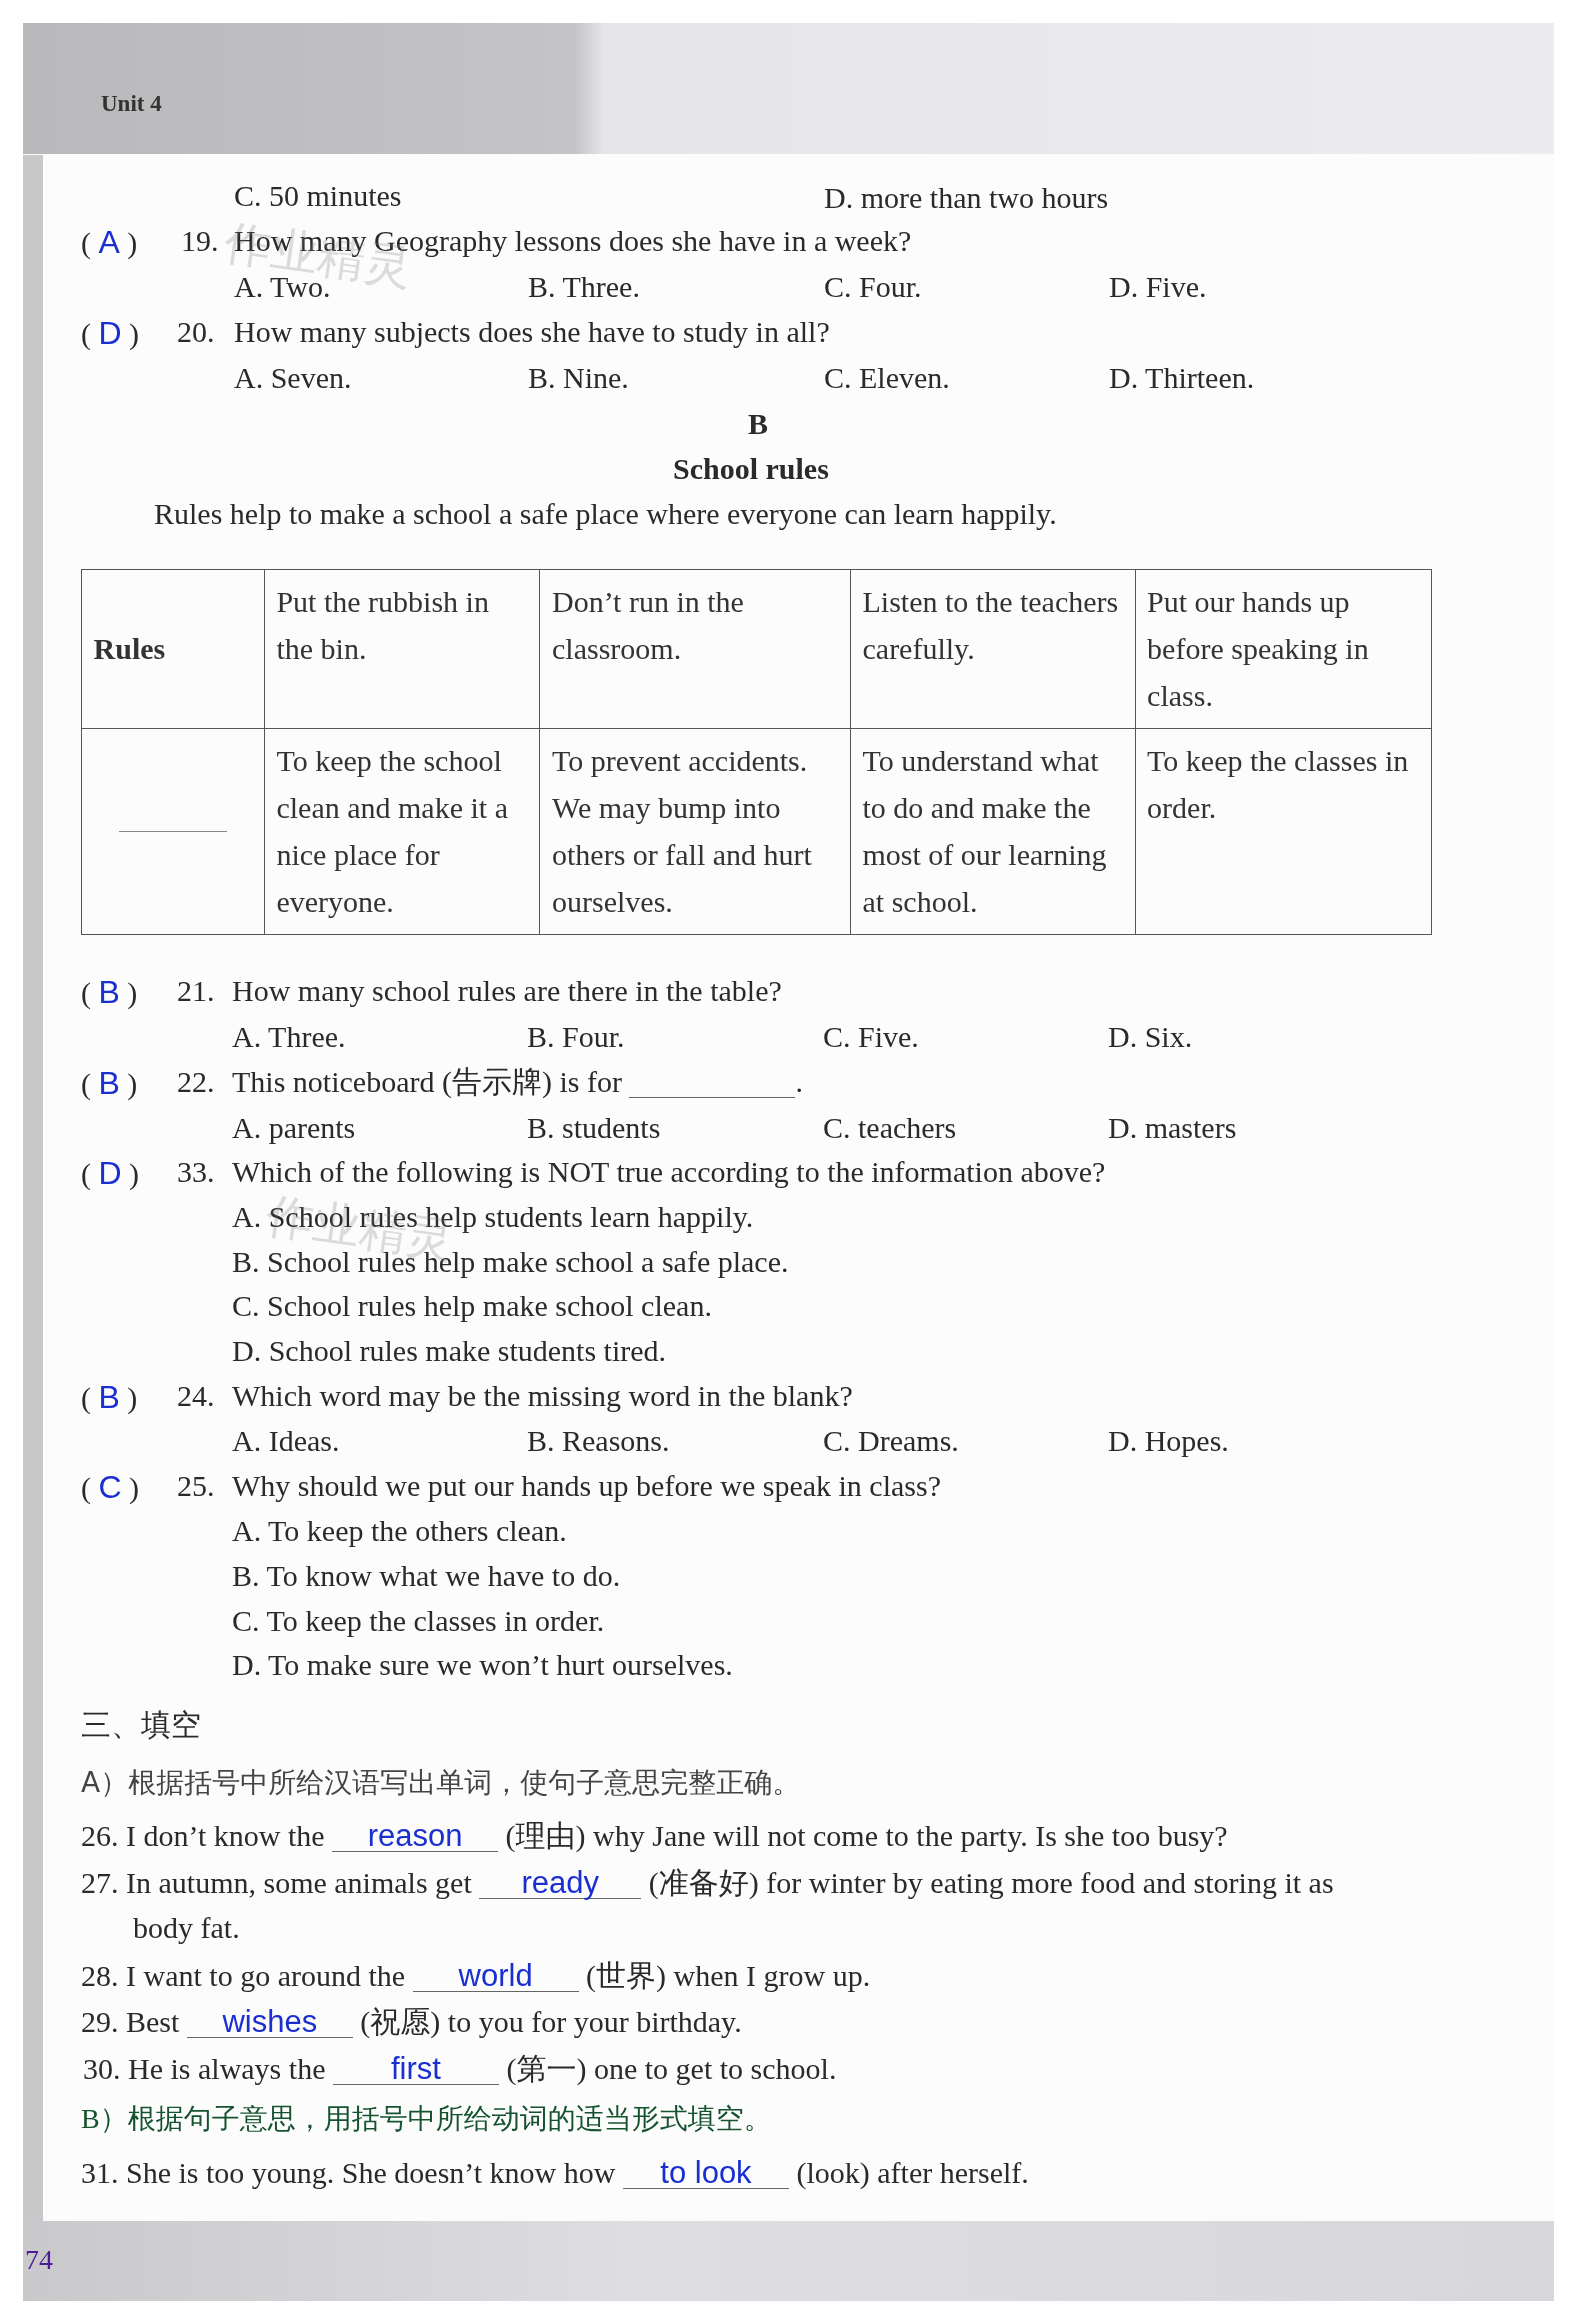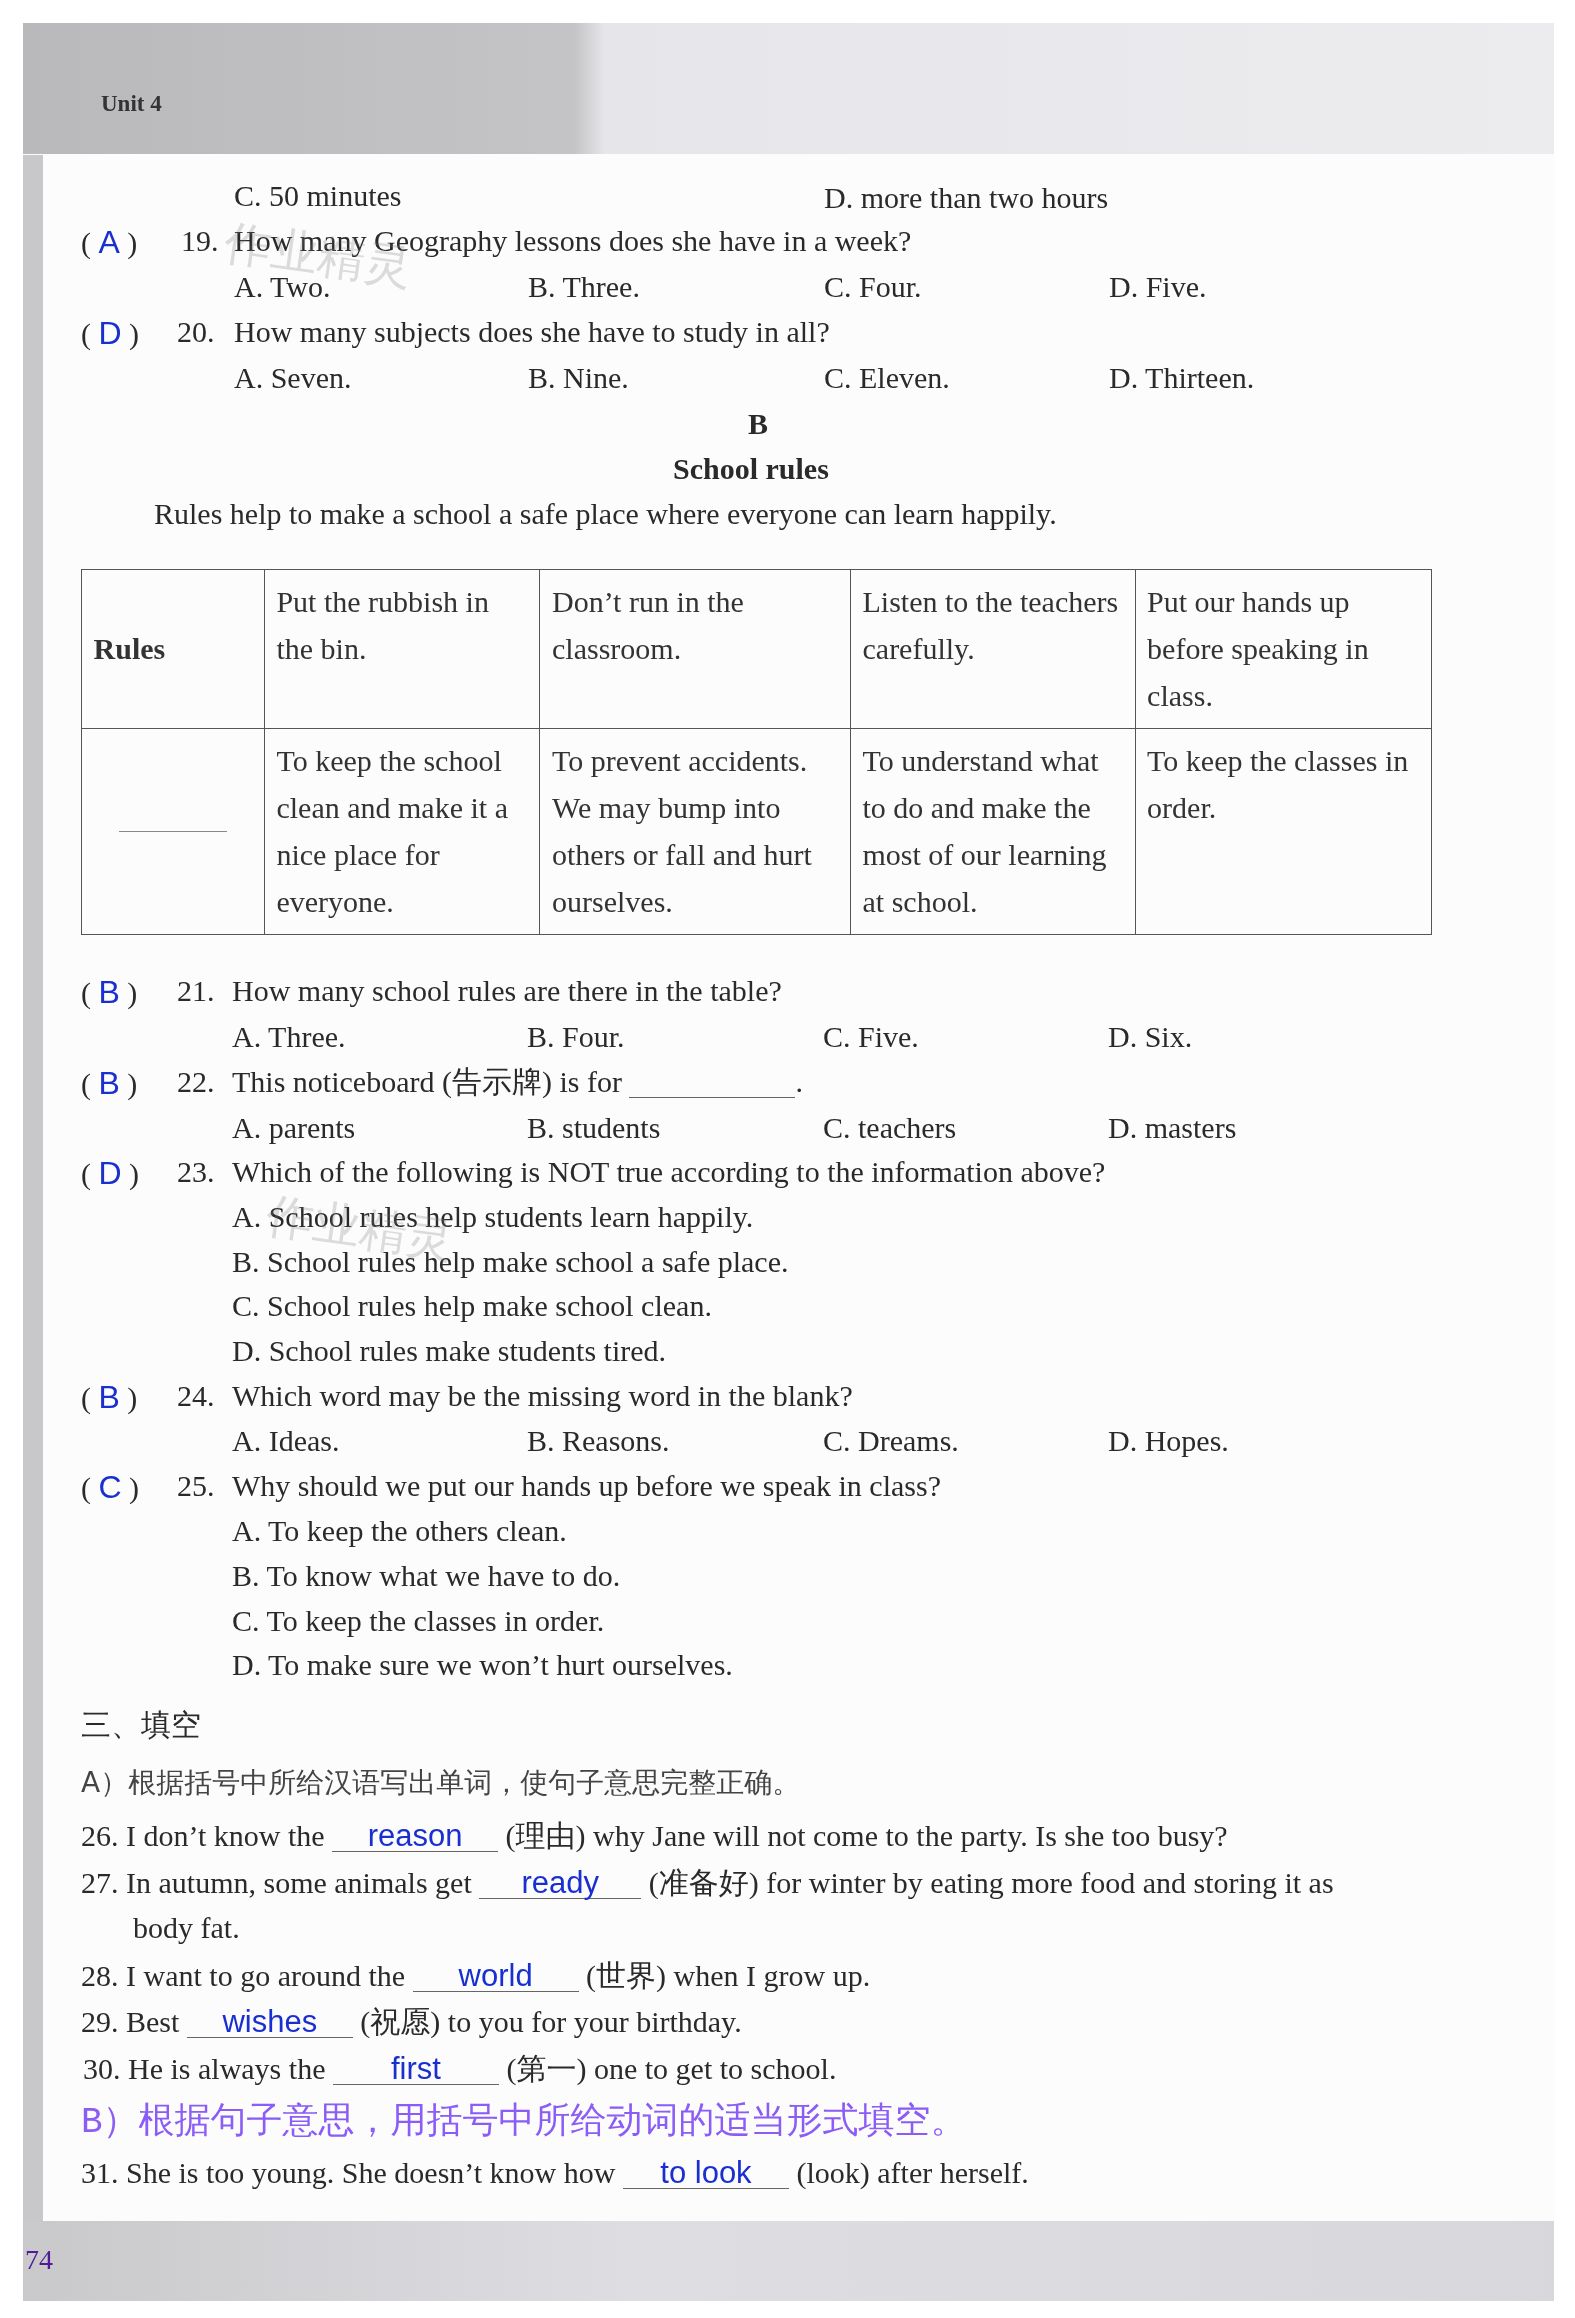--- a/index.html
+++ b/index.html
@@ -97,21 +97,21 @@
 
 <div class="paren" style="left:81px;top:1067px">(&nbsp;<span class="ans">B</span>&nbsp;)</div>
 <div class="t" style="left:177px;top:1067px">22.</div>
 <div class="t" style="left:232px;top:1067px"><span>This noticeboard (告示牌) is for</span> <span class="blank" style="width:166px">&nbsp;</span><span>.</span></div>
 <div class="t" style="left:232px;top:1113px">A. parents</div>
 <div class="t" style="left:527px;top:1113px">B. students</div>
 <div class="t" style="left:823px;top:1113px">C. teachers</div>
 <div class="t" style="left:1108px;top:1113px">D. masters</div>
 
 <div class="paren" style="left:81px;top:1157px">(&nbsp;<span class="ans">D</span>&nbsp;)</div>
-<div class="t" style="left:177px;top:1157px">23.</div>
+<div class="t" style="left:177px;top:1157px">33.</div>
 <div class="t" style="left:232px;top:1157px">Which of the following is NOT true according to the information above?</div>
 <div class="t" style="left:232px;top:1202px">A. School rules help students learn happily.</div>
 <div class="t" style="left:232px;top:1247px">B. School rules help make school a safe place.</div>
 <div class="t" style="left:232px;top:1291px">C. School rules help make school clean.</div>
 <div class="t" style="left:232px;top:1336px">D. School rules make students tired.</div>
 <div class="wm" style="left:266px;top:1197px">作业精灵</div>
 
 <div class="paren" style="left:81px;top:1381px">(&nbsp;<span class="ans">B</span>&nbsp;)</div>
 <div class="t" style="left:177px;top:1381px">24.</div>
 <div class="t" style="left:232px;top:1381px">Which word may be the missing word in the blank?</div>
@@ -135,16 +135,16 @@
 
 <div class="t" style="left:81px;top:1867px"><span>27.</span> <span>In autumn, some animals get</span> <span class="blank" style="width:162px"><span class="fill">ready</span></span> <span>(准备好) for winter by eating more food and storing it as</span></div>
 <div class="t" style="left:133px;top:1913px">body fat.</div>
 
 <div class="t" style="left:81px;top:1960px"><span>28.</span> <span>I want to go around the</span> <span class="blank" style="width:166px"><span class="fill">world</span></span> <span>(世界) when I grow up.</span></div>
 
 <div class="t" style="left:81px;top:2006px"><span>29.</span> <span>Best</span> <span class="blank" style="width:166px"><span class="fill">wishes</span></span> <span>(祝愿) to you for your birthday.</span></div>
 
 <div class="t" style="left:83px;top:2053px"><span>30.</span> <span>He is always the</span> <span class="blank" style="width:166px"><span class="fill">first</span></span> <span>(第一) one to get to school.</span></div>
 
-<div class="t" style="left:81px;top:2105px;font-family:Liberation Mono, monospace;font-size:36px;color:#8b5cf6">B）根据句子意思，用括号中所给动词的适当形式填空。</div>
+<div class="t" style="left:81px;top:2105px;font-family:Liberation Serif, serif;font-size:28px;color:#14532d">B）根据句子意思，用括号中所给动词的适当形式填空。</div>
 
 <div class="t" style="left:81px;top:2157px"><span>31.</span> <span>She is too young. She doesn’t know how</span> <span class="blank" style="width:166px"><span class="fill">to look</span></span> <span>(look) after herself.</span></div>
 
 
 </body></html>

